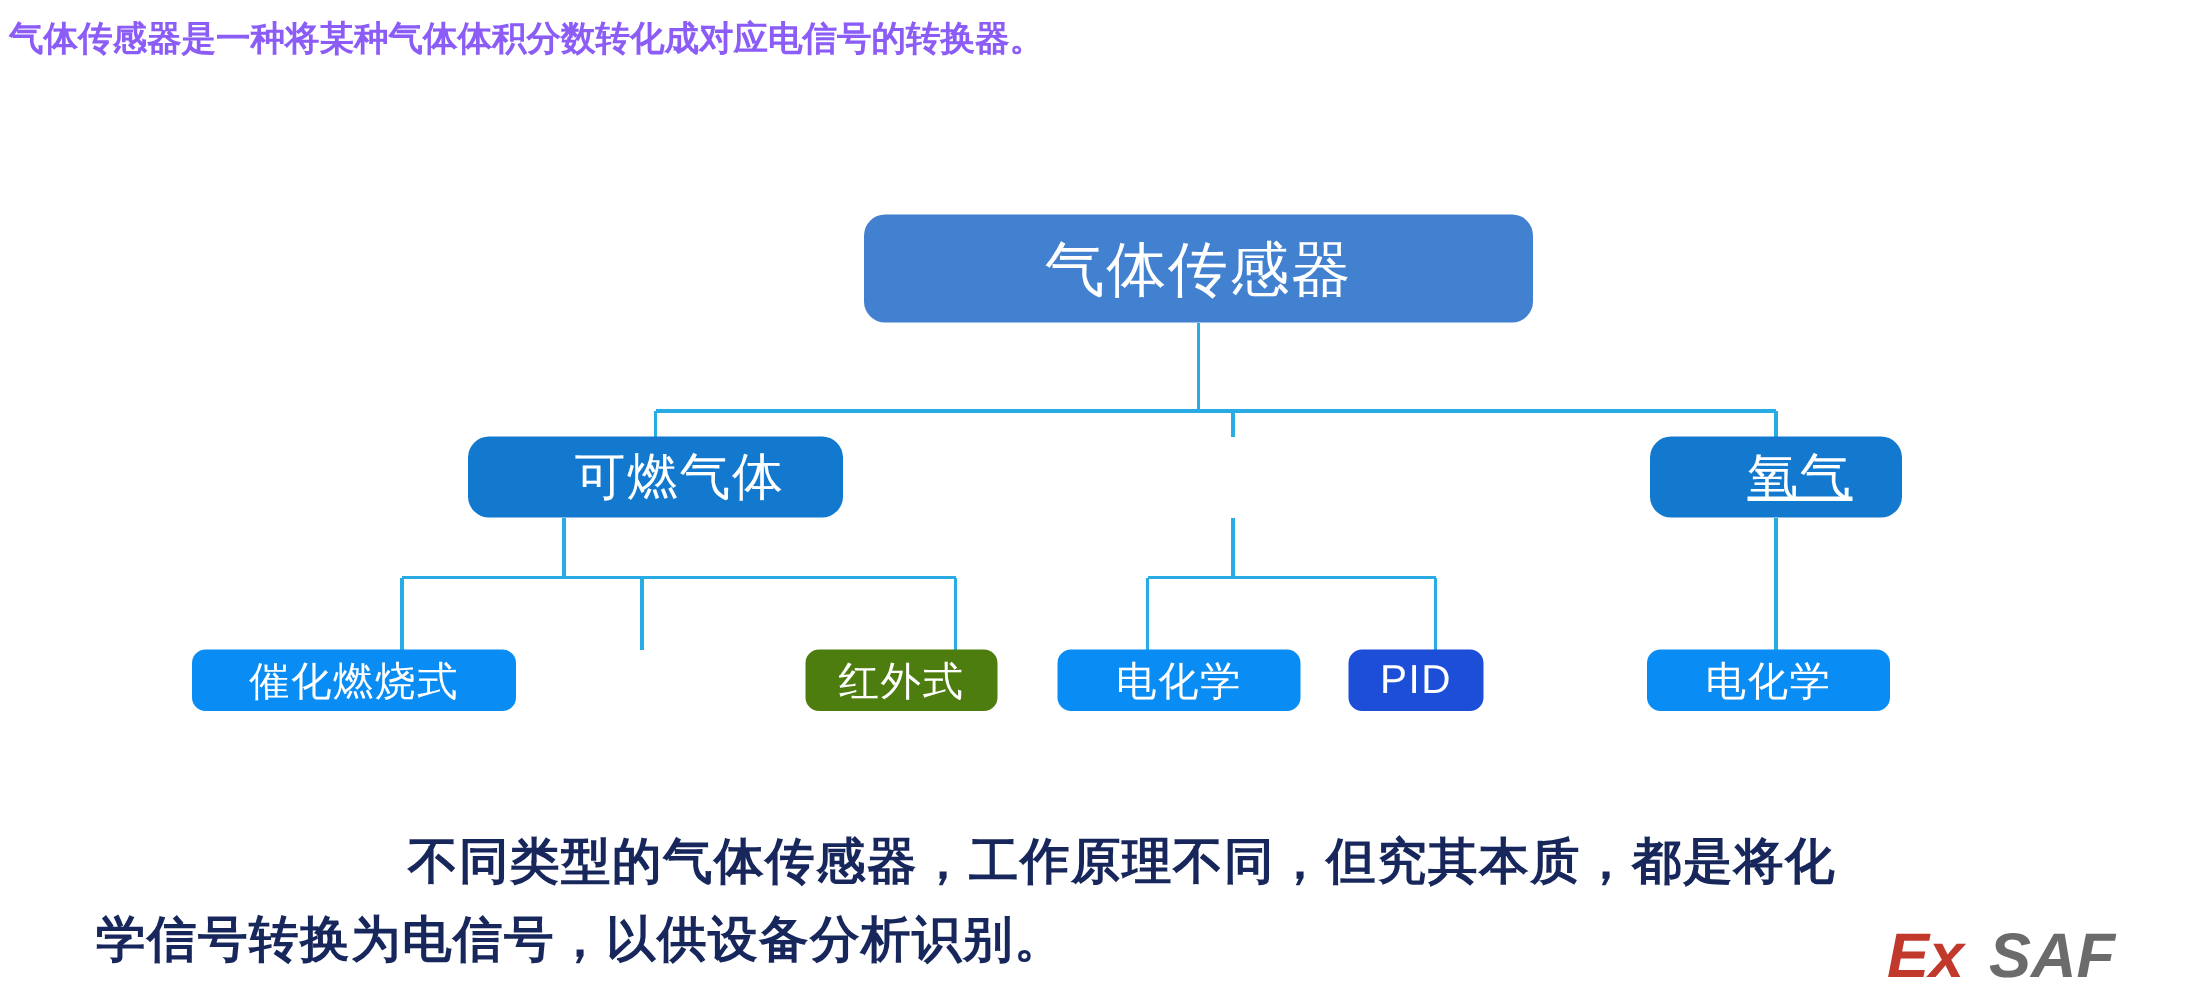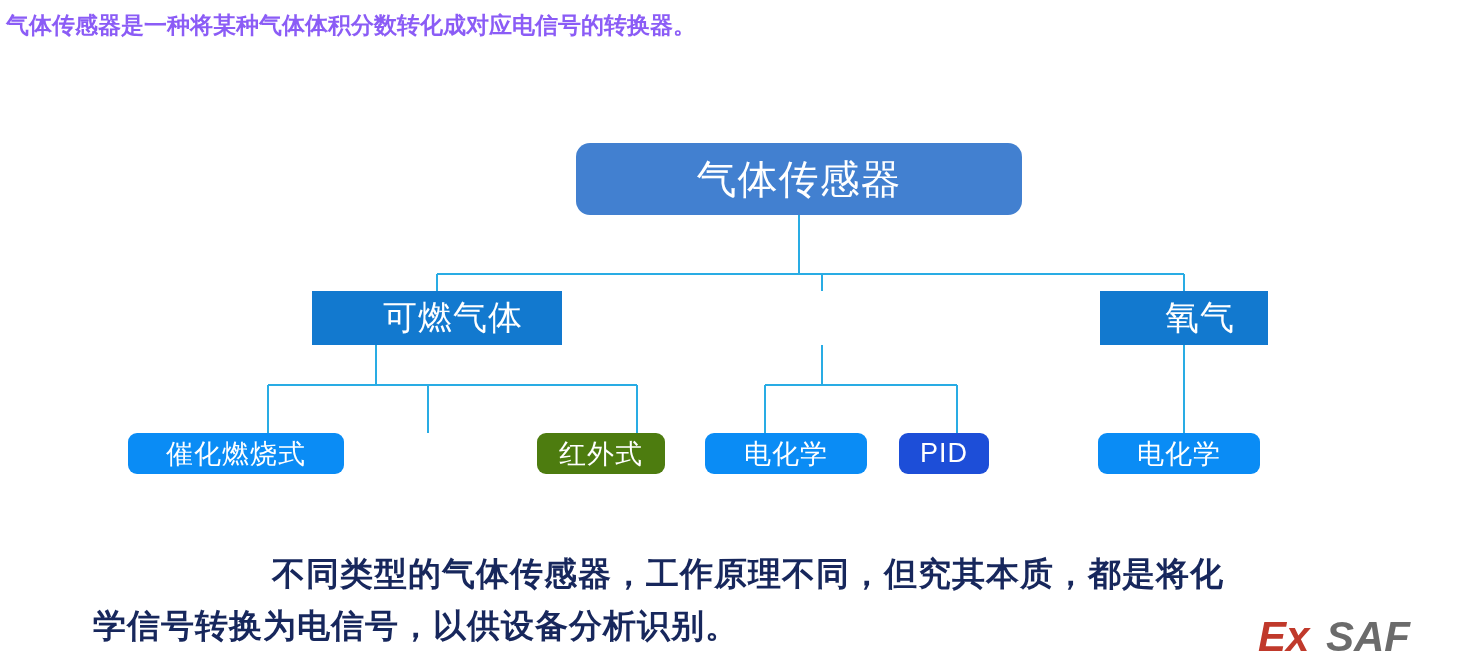--- a/index.html
+++ b/index.html
@@ -60,21 +60,21 @@
   }
 
   .node.root {
     background: #4280d0;
     border-radius: 14px;
     font-size: 40px;
     font-weight: 400;
   }
   .node.level2 {
     background: #1279cf;
-    border-radius: 0;
+    border-radius: 14px;
     font-size: 34px;
     font-weight: 400;
     padding-left: 32px;
   }
   .node.level3 {
     background: #0a8cf5;
     border-radius: 9px;
     font-size: 27px;
     font-weight: 400;
   }
@@ -89,21 +89,21 @@
     font-size: 33px;
     font-weight: bold;
     line-height: 52px;
     letter-spacing: 1px;
   }
   #caption .cap-line {
     display: block;
     white-space: nowrap;
   }
   #caption .cap-line-1 { padding-left: 272px; }
-  #caption .cap-line-2 { padding-left: 93px; }
+  #caption .cap-line-2 { padding-left: 64px; }
 
   
   #logo {
     position: absolute;
     right: 12px;
     bottom: 8px;
     height: 44px;
     display: flex;
     align-items: center;
     font-size: 0;
@@ -148,21 +148,21 @@
 
   <div class="node root" style="left: 576px; top: 143px; width: 446px; height: 72px; background: rgb(66, 128, 208);">
     <span>气体传感器</span>
   </div>
 
   <div class="node level2" style="left: 312px; top: 291px; width: 250px; height: 54px; background: rgb(18, 121, 207);">
     <span>可燃气体</span>
   </div>
 
 
-  <div class="node level2" style="left: 1100px; top: 291px; width: 168px; height: 54px; background: rgb(18, 121, 207);">
+  <div class="node level2" style="left: 1100px; top: 291px; width: 168px; height: 54px; background: rgb(18, 121, 207); text-decoration: underline;">
     <span>氧气</span>
   </div>
 
   <div class="node level3" style="left: 128px; top: 433px; width: 216px; height: 41px; background: rgb(10, 140, 245);">
     <span>催化燃烧式</span>
   </div>
 
 
   <div class="node level3" style="left: 537px; top: 433px; width: 128px; height: 41px; background: #4d7c0f;">
     <span>红外式</span>

